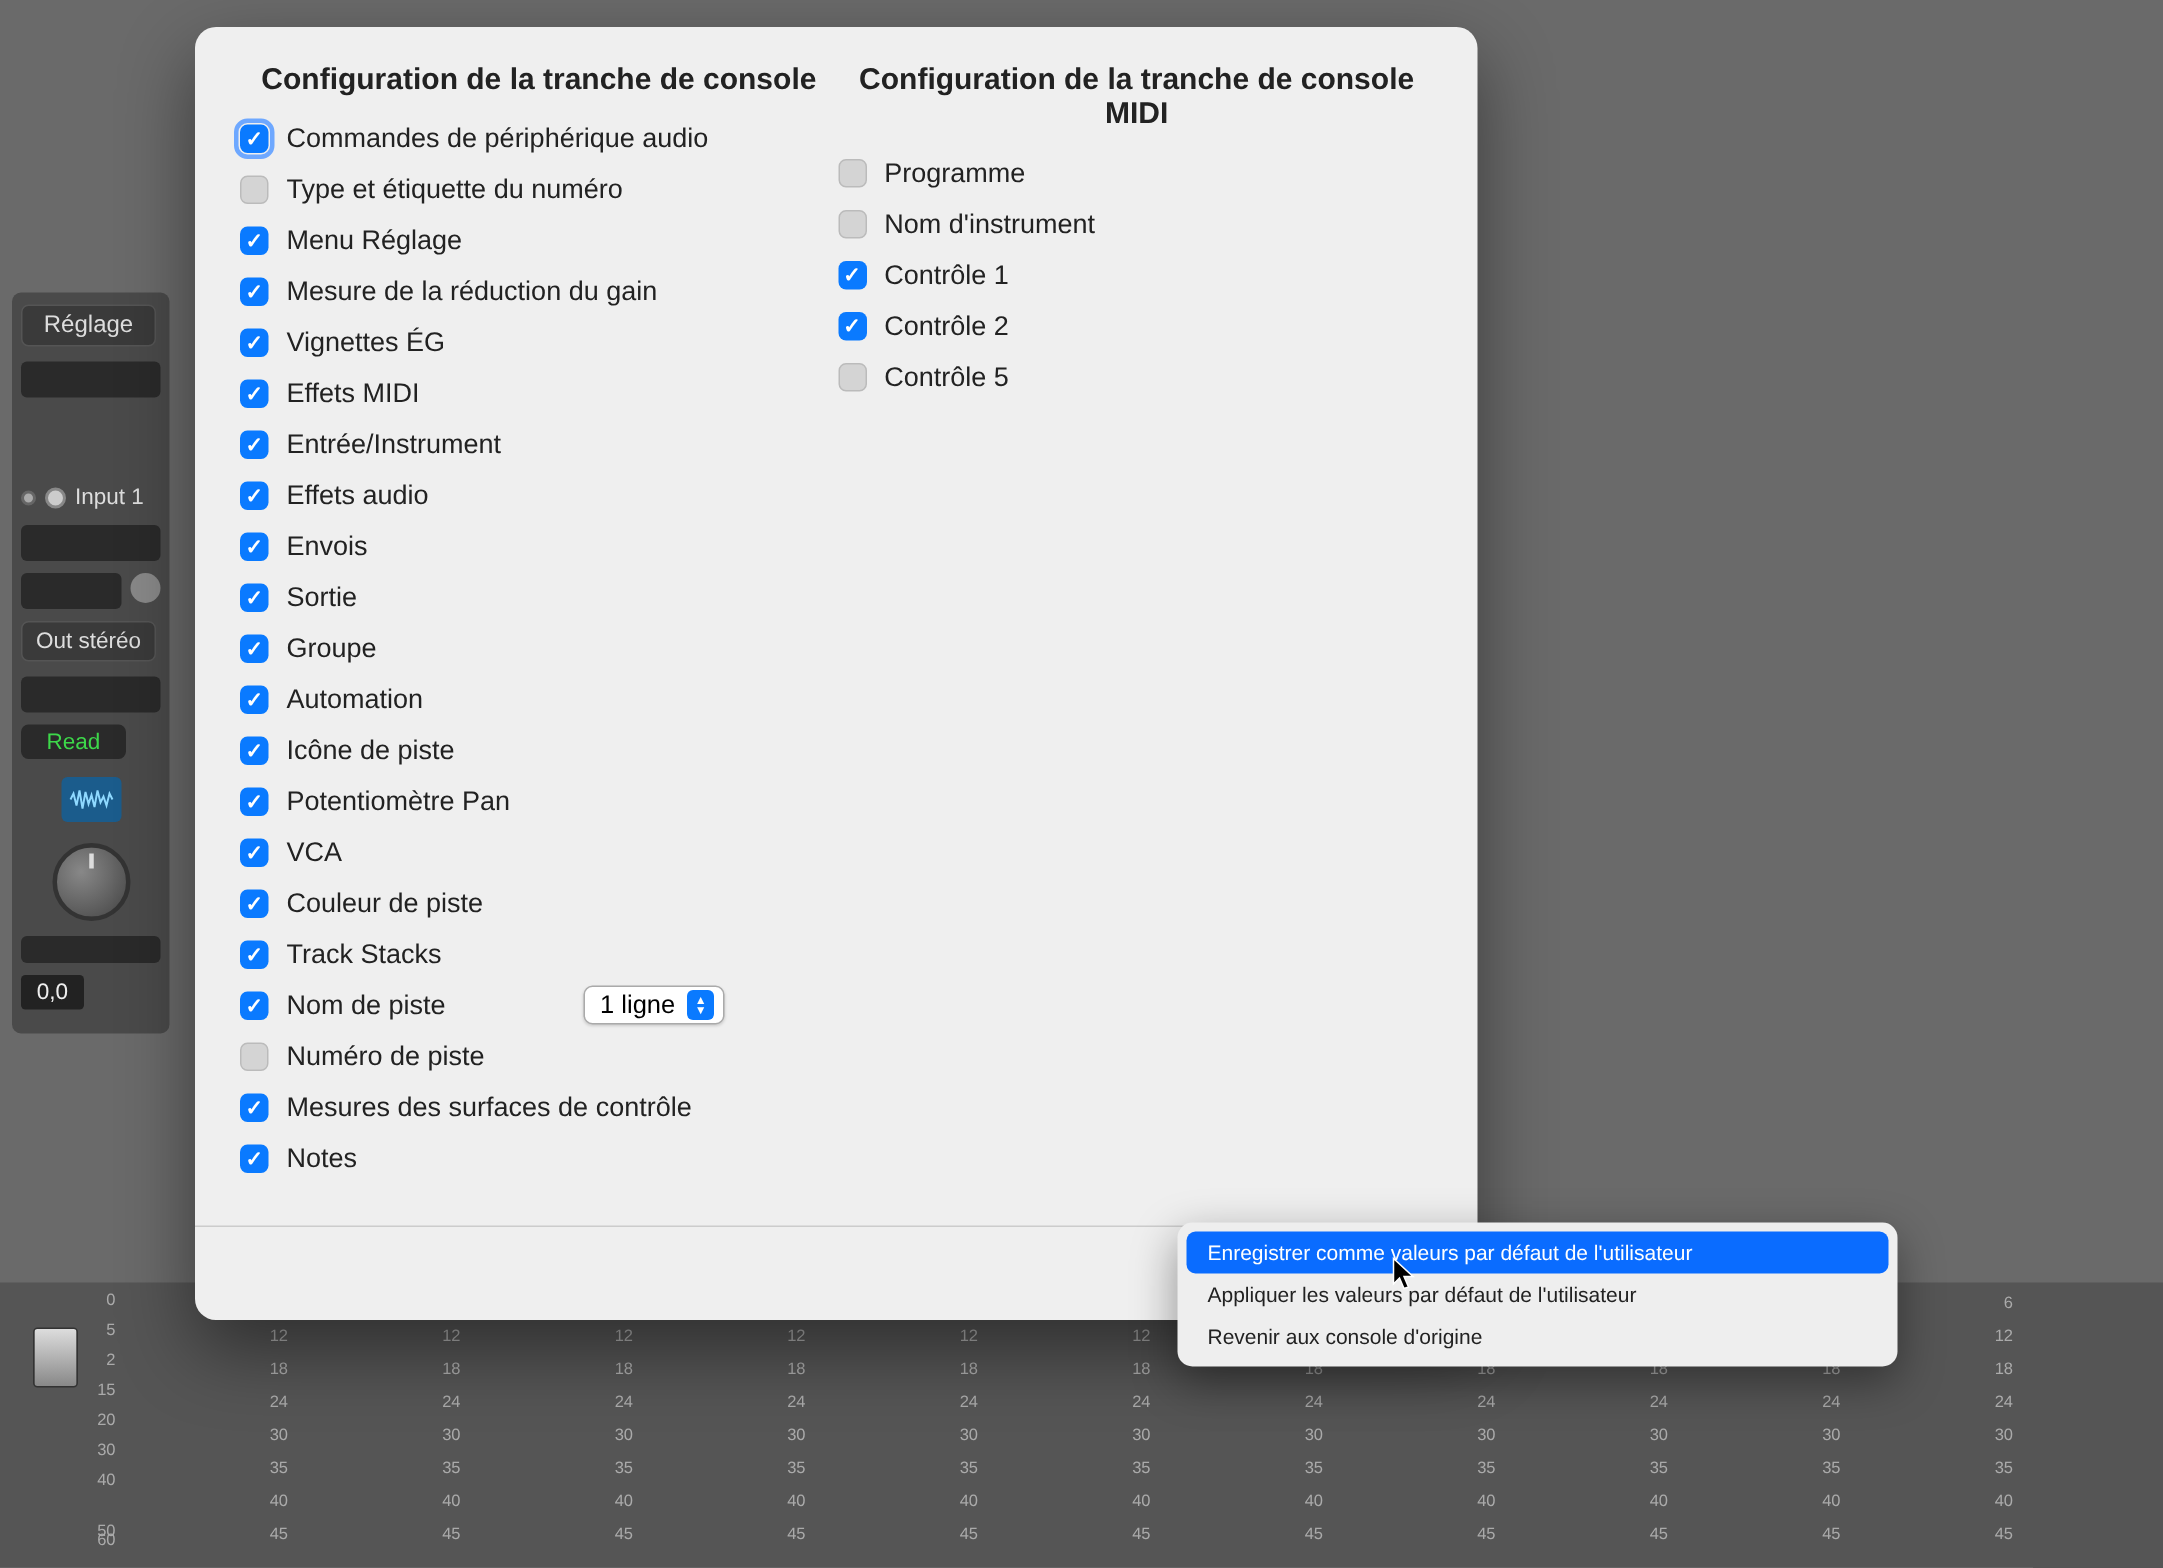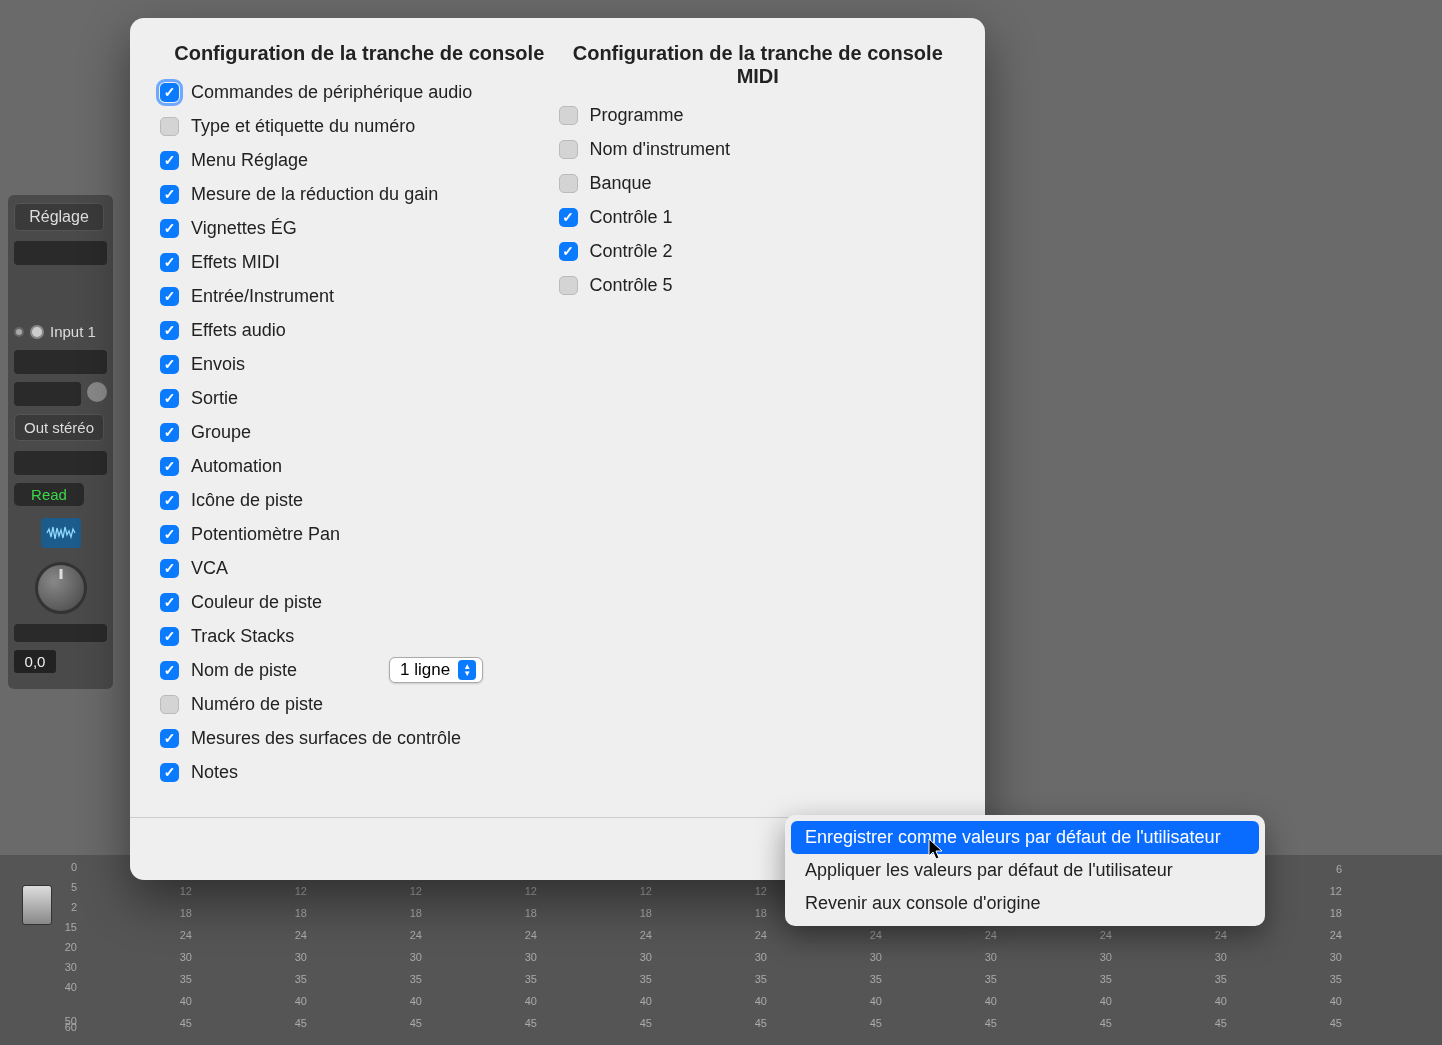--- a/index.html
+++ b/index.html
@@ -287,21 +287,21 @@
     left: 785px;
     top: 815px;
     background: #eeeeee;
     border-radius: 10px;
     padding: 6px;
     box-shadow: 0 10px 30px rgba(0,0,0,0.4);
     min-width: 480px;
   }
   .menu-item {
     padding: 6px 14px;
-    font-size: 18px;
+    font-size: 14px;
     border-radius: 6px;
     color: #222;
     cursor: pointer;
   }
   .menu-item.highlighted {
     background: #0a6cff;
     color: #fff;
   }
   
   .cursor {
@@ -582,24 +582,20 @@
       <div id="right-items">
           <div class="check-row">
             <div class="checkbox unchecked"></div>
             <span class="check-label">Programme</span>
           </div>
           <div class="check-row">
             <div class="checkbox unchecked"></div>
             <span class="check-label">Nom d'instrument</span>
           </div>
           <div class="check-row">
-            <div class="checkbox unchecked"></div>
-            <span class="check-label">Banque</span>
-          </div>
-          <div class="check-row">
             <div class="checkbox checked">✓</div>
             <span class="check-label">Contrôle 1</span>
           </div>
           <div class="check-row">
             <div class="checkbox checked">✓</div>
             <span class="check-label">Contrôle 2</span>
           </div>
           <div class="check-row">
             <div class="checkbox unchecked"></div>
             <span class="check-label">Contrôle 5</span>

